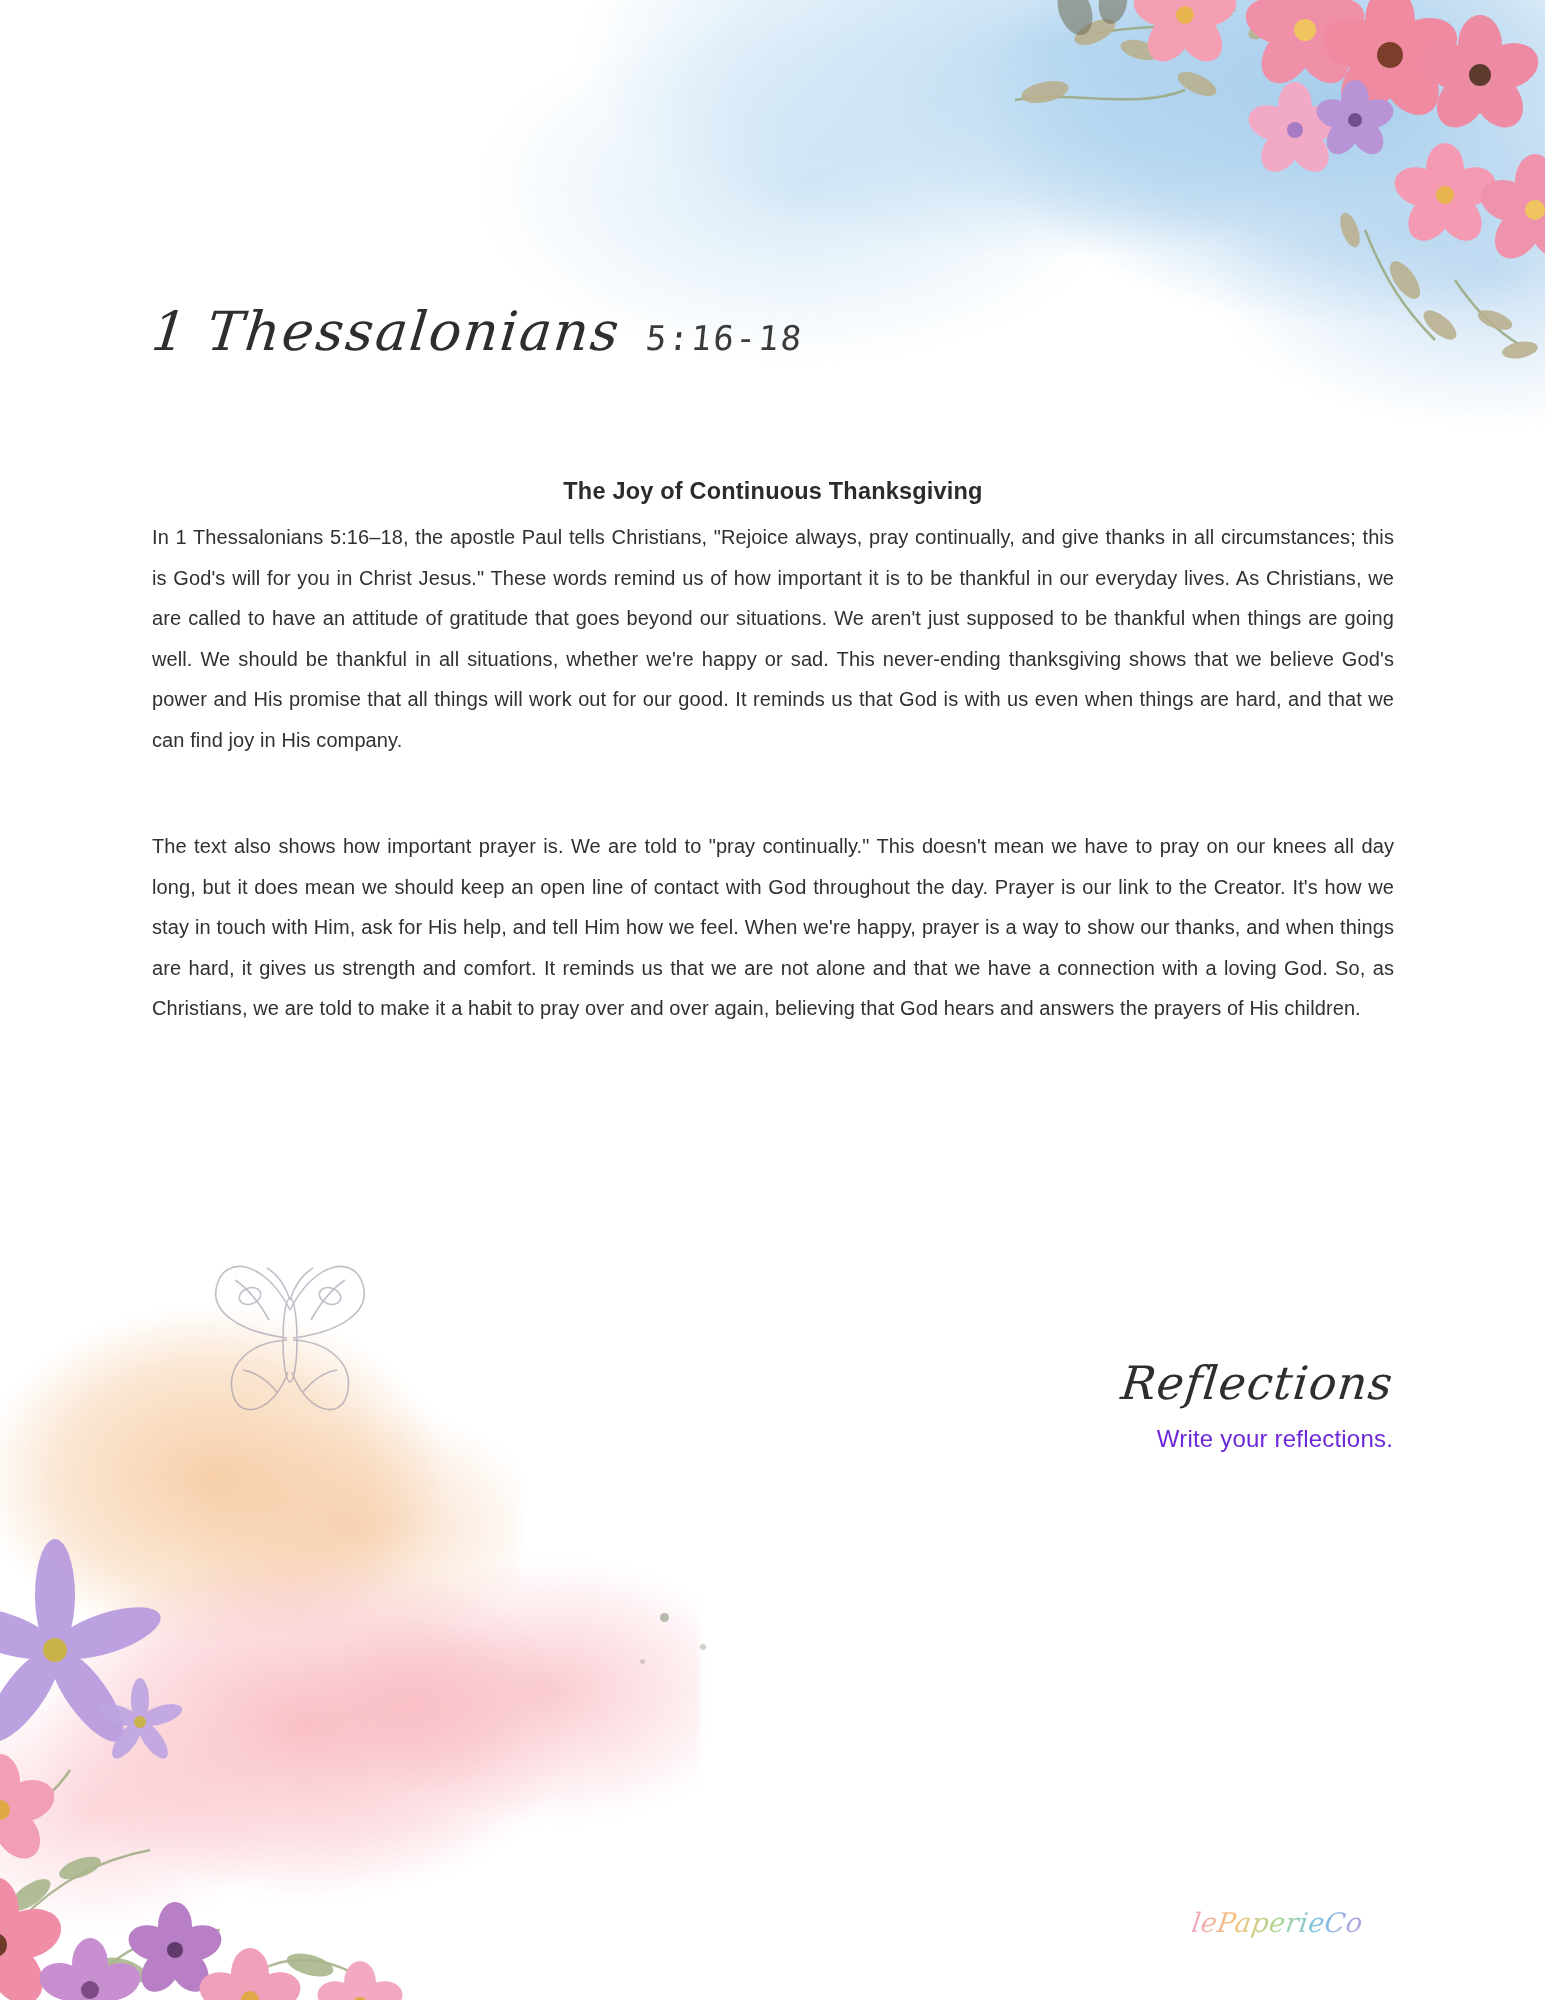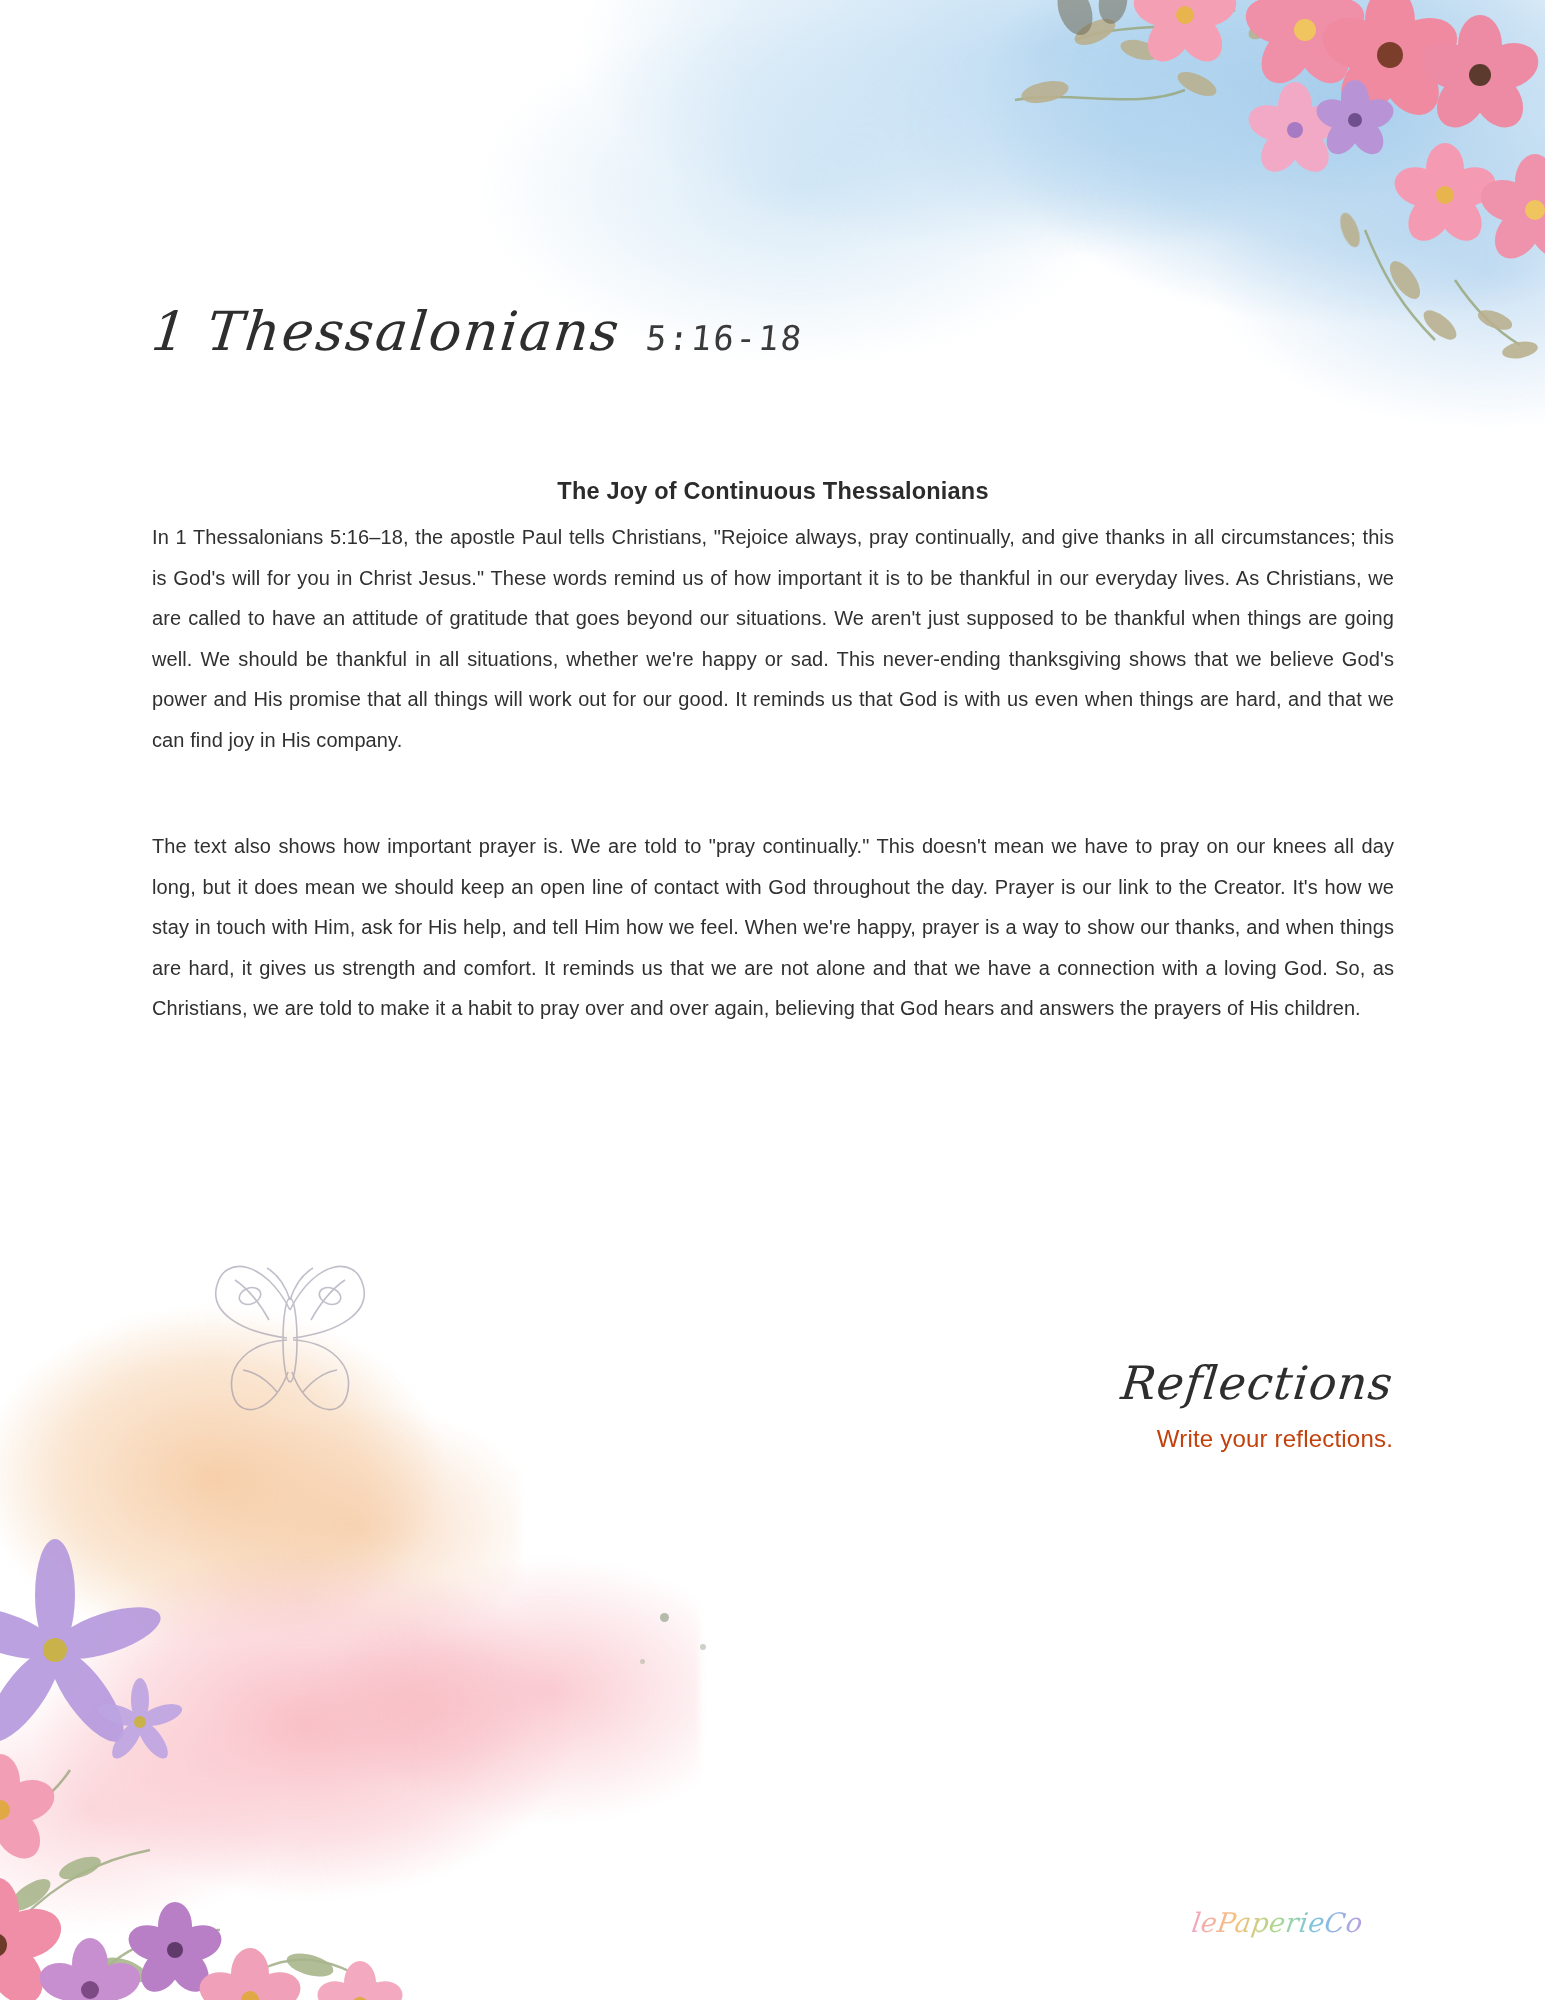--- a/index.html
+++ b/index.html
@@ -161,21 +161,21 @@
     font-style: italic;
     font-size: 46px;
     color: #2e2e2e;
     transform: skewX(-6deg);
     letter-spacing: 1px;
     margin: 0;
     line-height: 1.1;
   }
   .reflections-hint {
     font-size: 24px;
-    color: #c2410c;
+    color: #6d28d9;
     margin: 16px 0 0 0;
     letter-spacing: .2px;
   }
 
   .brand {
     position: absolute;
     right: 168px;
     bottom: 62px;
     width: 200px;
     text-align: center;
@@ -450,21 +450,21 @@
 
 <div class="page-inner">
 
   <div class="verse-ref">
     <span class="verse-book">1 Thessalonians</span>
     <span class="verse-nums">5:16-18</span>
   </div>
 
   <div class="body-wrap">
 
-    <h2 class="sec-title">The Joy of Continuous Thessalonians</h2>
+    <h2 class="sec-title">The Joy of Continuous Thanksgiving</h2>
     <p class="sec-body">In 1 Thessalonians 5:16–18, the apostle Paul tells Christians, "Rejoice always, pray continually, and give thanks in all circumstances; this is God's will for you in Christ Jesus." These words remind us of how important it is to be thankful in our everyday lives. As Christians, we are called to have an attitude of gratitude that goes beyond our situations. We aren't just supposed to be thankful when things are going well. We should be thankful in all situations, whether we're happy or sad. This never-ending thanksgiving shows that we believe God's power and His promise that all things will work out for our good. It reminds us that God is with us even when things are hard, and that we can find joy in His company.</p>
 
     <div class="sec-gap"></div>
 
     <p class="sec-body">The text also shows how important prayer is. We are told to "pray continually." This doesn't mean we have to pray on our knees all day long, but it does mean we should keep an open line of contact with God throughout the day. Prayer is our link to the Creator. It's how we stay in touch with Him, ask for His help, and tell Him how we feel. When we're happy, prayer is a way to show our thanks, and when things are hard, it gives us strength and comfort. It reminds us that we are not alone and that we have a connection with a loving God. So, as Christians, we are told to make it a habit to pray over and over again, believing that God hears and answers the prayers of His children.</p>
 
   </div>
 
   <div class="reflections">
     <p class="reflections-title">Reflections</p>

